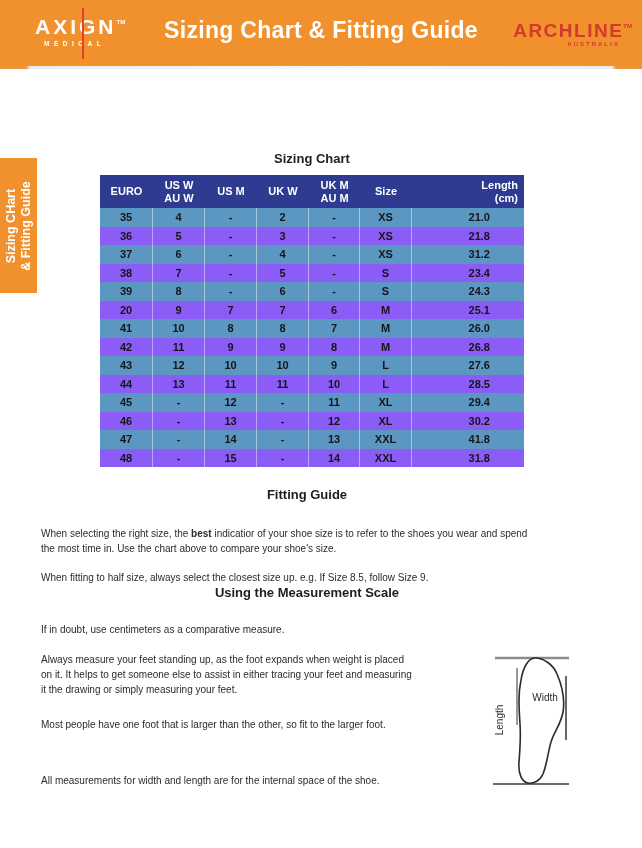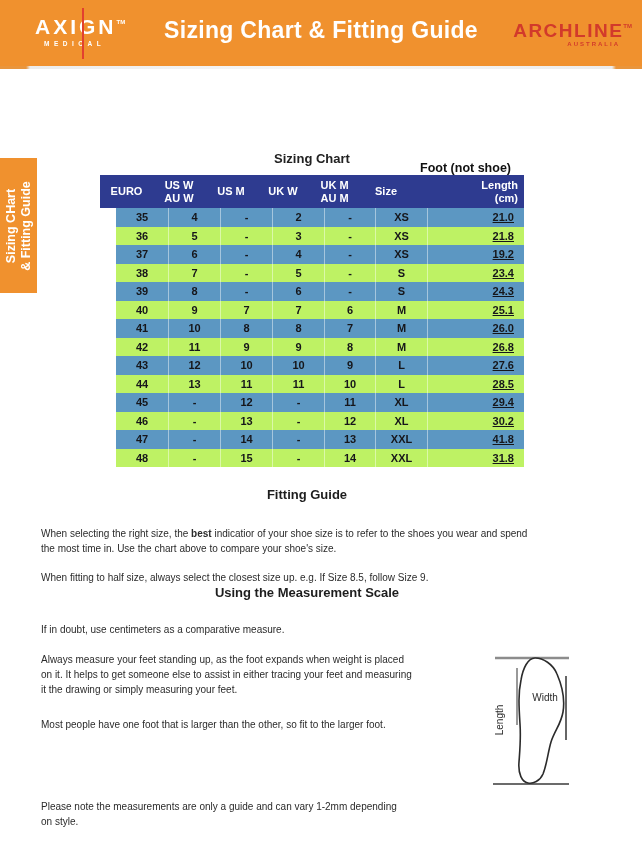--- a/index.html
+++ b/index.html
@@ -43,33 +43,33 @@
   .chart-title { position: absolute; top: 151px; left: 100px; width: 424px; text-align: center; font-size: 13px; font-weight: bold; color: #222; }
   .foot-note  { position: absolute; top: 161px; left: 100px; width: 411px; text-align: right;  font-size: 12.5px; font-weight: bold; color: #111; }
 
   .sizing-table { position: absolute; left: 100px; top: 175px; width: 424px; }
   .thead { display: flex; background: #2E3B90; height: 33px; }
   .hcell {
     box-sizing: border-box; color: #fff; font-weight: bold; font-size: 11px;
     display: flex; align-items: center; justify-content: center;
     text-align: center; white-space: pre-line; line-height: 12.5px;
   }
-  .trow { display: flex; height: 18.5px; margin-left: 16px; }
+  .trow { display: flex; height: 18.5px; }
   .alt0 { background: #5C97C2; }
-  .alt1 { background: #bef264; }
+  .alt1 { background: #8b5cf6; }
   .tcell {
     box-sizing: border-box; display: flex; align-items: center; justify-content: center;
     font-size: 11px; font-weight: bold; color: #16161a;
     border-right: 1px solid rgba(255,255,255,0.45);
   }
   .c0 { width: 53px; } .c1 { width: 52px; text-align: center; } .c2 { width: 52px; }
   .c3 { width: 52px; } .c4 { width: 51px; } .c5 { width: 52px; }
   .c6 { flex: 1; }
   .hcell.c6 { justify-content: flex-end; text-align: right; padding-right: 6px; }
-  .tcell.c6 { justify-content: flex-end; padding-right: 10px; border-right: none; text-decoration: underline; }
+  .tcell.c6 { justify-content: flex-end; padding-right: 34px; border-right: none; }
 
   
   .doc-h { position: absolute; left: 0; width: 614px; text-align: center; font-size: 13px; font-weight: bold; color: #1d1d1d; }
   #h-fitting { top: 487px; }
   #h-using   { top: 585px; }
   .para {
     position: absolute; left: 41px; font-size: 10px; line-height: 15px;
     color: #2b2b2b; white-space: pre-line; width: 600px; margin-top: 12px;
   }
   #p1 { top: 514px; }
@@ -104,21 +104,20 @@
   <div class="banner-strip"></div>
 
   <div class="side-tab">
     <div class="side-tab-text">
       <div>Sizing CHart</div>
       <div>&amp; Fitting Guide</div>
     </div>
   </div>
 
   <div class="chart-title">Sizing Chart</div>
-  <div class="foot-note">Foot (not shoe)</div>
 
   <div class="sizing-table">
     <div class="thead">
       <div class="hcell c0">EURO</div>
       <div class="hcell c1">US W
 AU W</div>
       <div class="hcell c2">US M</div>
       <div class="hcell c3">UK W</div>
       <div class="hcell c4">UK M
 AU M</div>
@@ -145,42 +144,42 @@
           <div class="tcell c5">XS</div>
           <div class="tcell c6">21.8</div>
         </div>
         <div class="trow alt0">
           <div class="tcell c0">37</div>
           <div class="tcell c1">6</div>
           <div class="tcell c2">-</div>
           <div class="tcell c3">4</div>
           <div class="tcell c4">-</div>
           <div class="tcell c5">XS</div>
-          <div class="tcell c6">19.2</div>
+          <div class="tcell c6">31.2</div>
         </div>
         <div class="trow alt1">
           <div class="tcell c0">38</div>
           <div class="tcell c1">7</div>
           <div class="tcell c2">-</div>
           <div class="tcell c3">5</div>
           <div class="tcell c4">-</div>
           <div class="tcell c5">S</div>
           <div class="tcell c6">23.4</div>
         </div>
         <div class="trow alt0">
           <div class="tcell c0">39</div>
           <div class="tcell c1">8</div>
           <div class="tcell c2">-</div>
           <div class="tcell c3">6</div>
           <div class="tcell c4">-</div>
           <div class="tcell c5">S</div>
           <div class="tcell c6">24.3</div>
         </div>
         <div class="trow alt1">
-          <div class="tcell c0">40</div>
+          <div class="tcell c0">20</div>
           <div class="tcell c1">9</div>
           <div class="tcell c2">7</div>
           <div class="tcell c3">7</div>
           <div class="tcell c4">6</div>
           <div class="tcell c5">M</div>
           <div class="tcell c6">25.1</div>
         </div>
         <div class="trow alt0">
           <div class="tcell c0">41</div>
           <div class="tcell c1">10</div>
@@ -260,22 +259,21 @@
   <div class="para" id="p1"><span>When selecting the right size, the </span><b>best</b><span> indicatior of your shoe size is to refer to the shoes you wear and spend
 the most time in. Use the chart above to compare your shoe's size.</span></div>
   <div class="para" id="p2">When fitting to half size, always select the closest size up. e.g. If Size 8.5, follow Size 9.</div>
 
   <div class="doc-h" id="h-using">Using the Measurement Scale</div>
   <div class="para" id="p3">If in doubt, use centimeters as a comparative measure.</div>
   <div class="para" id="p4">Always measure your feet standing up, as the foot expands when weight is placed
 on it. It helps to get someone else to assist in either tracing your feet and measuring
 it the drawing or simply measuring your feet.</div>
   <div class="para" id="p5">Most people have one foot that is larger than the other, so fit to the larger foot.</div>
-  <div class="para" id="p7">Please note the measurements are only a guide and can vary 1-2mm depending
-on style.</div>
+  <div class="para" id="p6">All measurements for width and length are for the internal space of the shoe.</div>
 
   <svg class="foot-diagram" viewBox="0 0 155 140" width="155" height="140">
     <line x1="12" y1="8" x2="86" y2="8" stroke="#8c8c8c" stroke-width="2.5"></line>
     <line x1="10" y1="134" x2="86" y2="134" stroke="#3a3a3a" stroke-width="1.5"></line>
     <path d="M 52,8 C 60,8 70,14 74,24 C 80,38 82,50 80,62 C 78,74 72,80 68,92 C 65,102 64,114 60,124 C 57,131 50,134 45,133 C 39,132 35,124 36,112 C 37,98 38,88 37,74 C 36,58 35,44 38,30 C 40,18 45,8 52,8 Z" fill="#ffffff" stroke="#2b2b2b" stroke-width="1.6"></path>
     <line x1="34" y1="18" x2="34" y2="75" stroke="#555555" stroke-width="1.2"></line>
     <line x1="83" y1="26" x2="83" y2="90" stroke="#333333" stroke-width="1.5"></line>
     <text x="62" y="51" text-anchor="middle">Width</text>
     <text x="20" y="70" text-anchor="middle" transform="rotate(-90 20 70)">Length</text>
   </svg>

